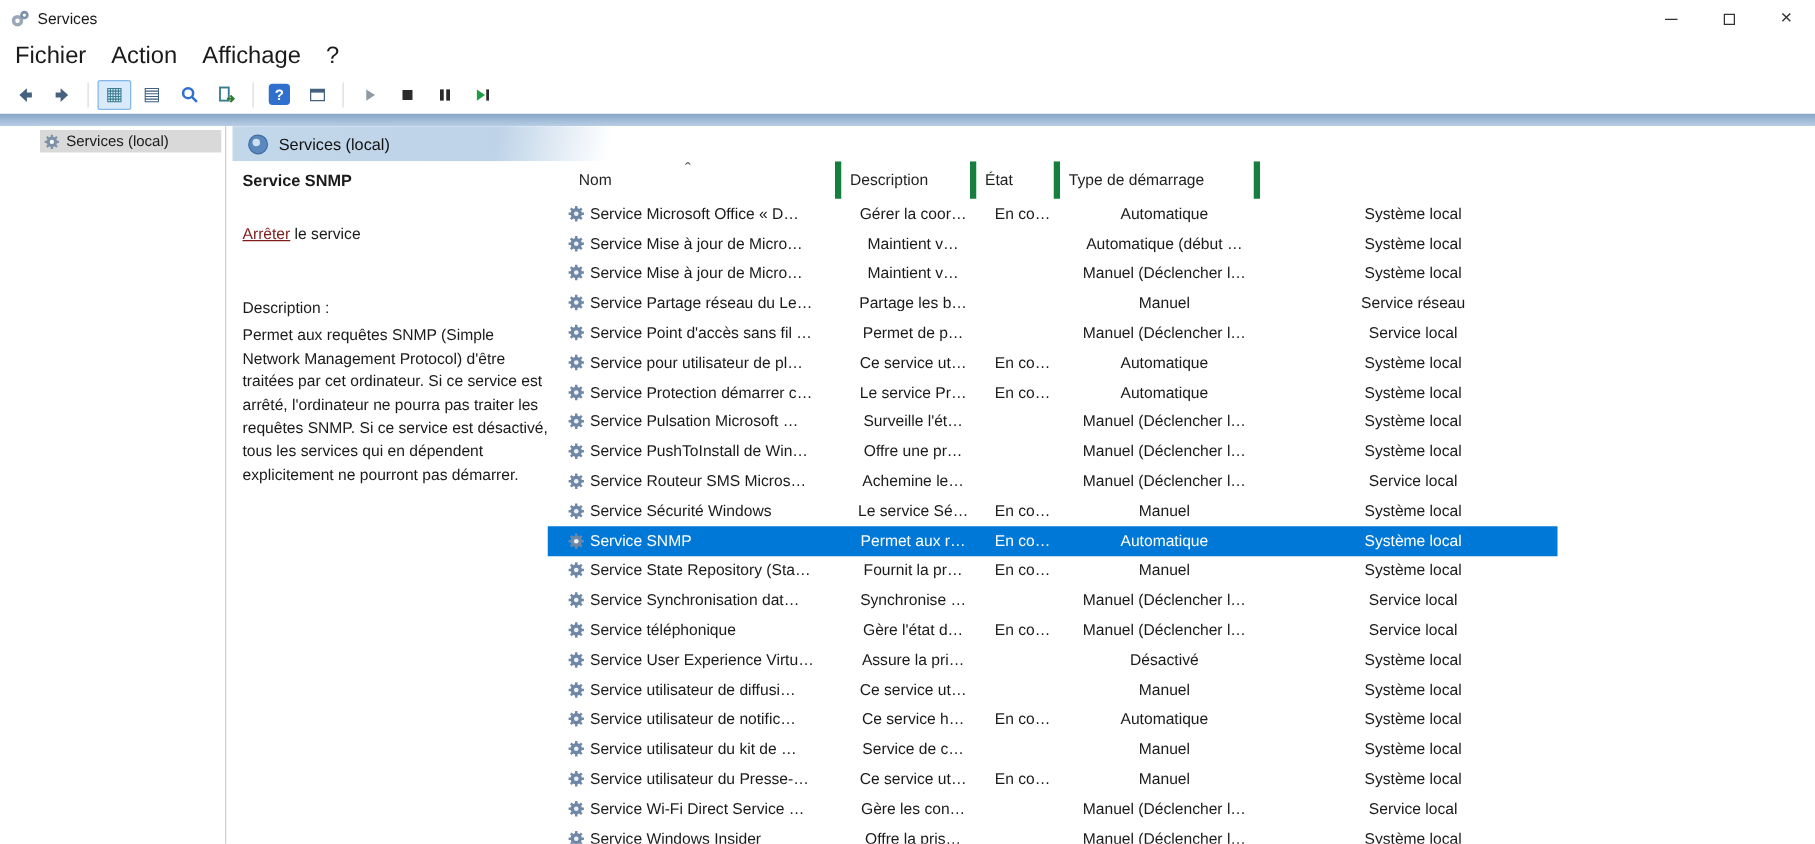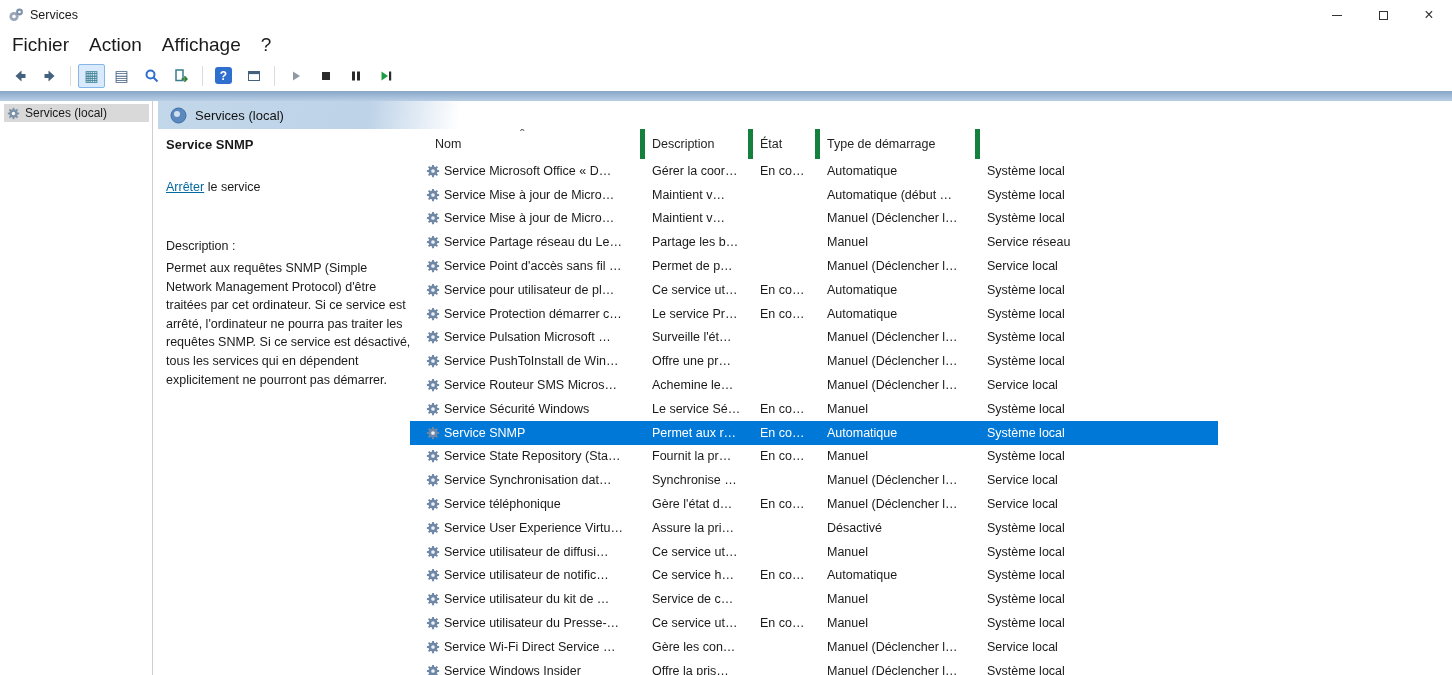--- a/index.html
+++ b/index.html
@@ -26,47 +26,47 @@
   .tbtn.pressed { background:#d9eafc; border:1px solid #84b7e8; border-radius:2px; }
   .tsep { width:1px; height:20px; background:#dcdcdc; margin:0 4px; flex:none; }
   .glyph-teal { color:#3a7d8f; font-size:15px; line-height:1; }
   .glyph-steel { color:#44617e; font-size:15px; line-height:1; }
   .help-box { width:17px; height:17px; background:#2f6fce; color:#fff; border-radius:3px; font-weight:bold; font-size:12px; display:flex; align-items:center; justify-content:center; }
 
   
   .top-strip { height:10px; flex:none; background:linear-gradient(#87a6c8,#b9cee5); }
 
   
-  .body { flex:1; display:flex; min-height:0; background:#fff; }
+  .body { flex:1; display:flex; min-height:0; background:#fff;padding-left:28px; }
   .tree-panel { width:153px; flex:none; border-right:1px solid #cfcfcf; padding-top:3px; background:#fff; }
   .tree-item { display:flex; align-items:center; gap:5px; background:#d9d9d9; margin:0 3px 0 4px; padding:1px 5px 1px 3px; height:18px; font-size:12px; }
 
   .main-panel { flex:1; min-width:0; display:flex; flex-direction:column; margin-left:5px; }
   .pane-header { height:28px; flex:none; display:flex; align-items:center; gap:8px; padding-left:12px; font-size:13px; color:#111;
                  background:linear-gradient(100deg,#c3d7ea 0px,#bed3e8 210px,#ffffff 300px); }
 
   .content { flex:1; display:flex; min-height:0; }
   .details-pane { width:252px; flex:none; padding:8px 6px 0 8px; background:#fff; }
   .svc-title { font-weight:bold; font-size:13px; }
   .links { margin-top:26px; line-height:19px; }
   a.link { text-decoration:underline; cursor:pointer; }
-  .link-stop { color:#0369a1; }
+  .link-stop { color:#7f1d1d; }
   .link-restart { color:#8b3a2e; }
   .desc-label { margin-top:42px; }
   .desc-text { margin-top:6px; line-height:18.6px; width:246px; }
 
   
   .list-pane { flex:1; min-width:0; overflow:hidden; position:relative; background:#fff; }
   .lheader { height:30px; display:flex; position:relative; }
   .hcell { display:flex; align-items:center; padding-left:7px; border-right:5px solid #15803d; color:#211f1f; flex:none; }
   .hcell.col-name { padding-left:25px; }
   .sort-caret { position:absolute; top:-2px; left:110px; font-size:14px; color:#555; }
   .col-name { width:235px; } .col-desc { width:108px; } .col-state { width:67px; }
   .col-startup { width:160px; } .col-logon { width:238px; }
-  .rows { height:calc(100% - 30px); overflow:hidden; }
+  .rows { height:calc(100% - 30px); overflow:hidden;text-align:center; }
   .trow { display:flex; height:23.8px; width:808px; align-items:center; }
   .trow.selected { background:#0078d7; color:#fff; }
   .cell { overflow:hidden; white-space:nowrap; flex:none; padding-left:7px; }
   .cell.col-name { display:flex; align-items:center; gap:4px; padding-left:16px; }
   .gear { flex:none; }
 </style>
 </head>
 <body>
 
 <div class="window">

